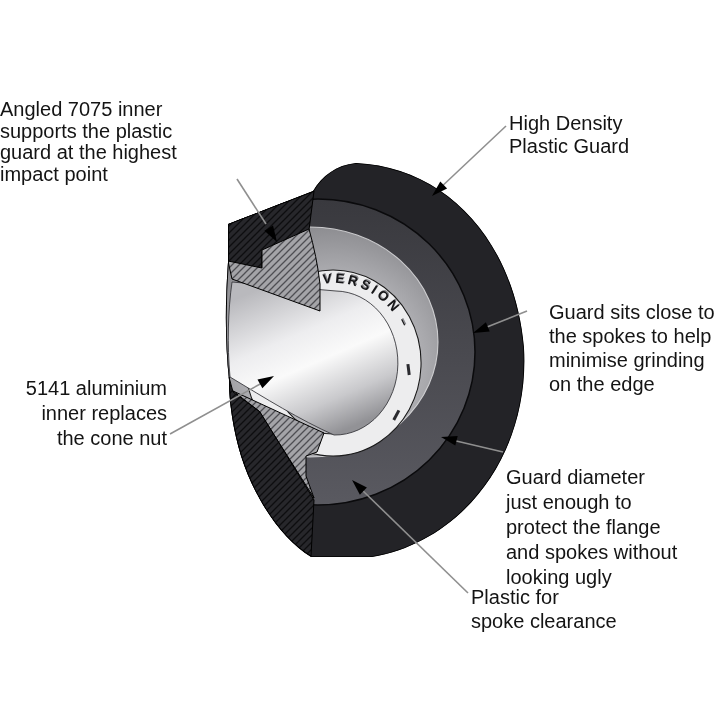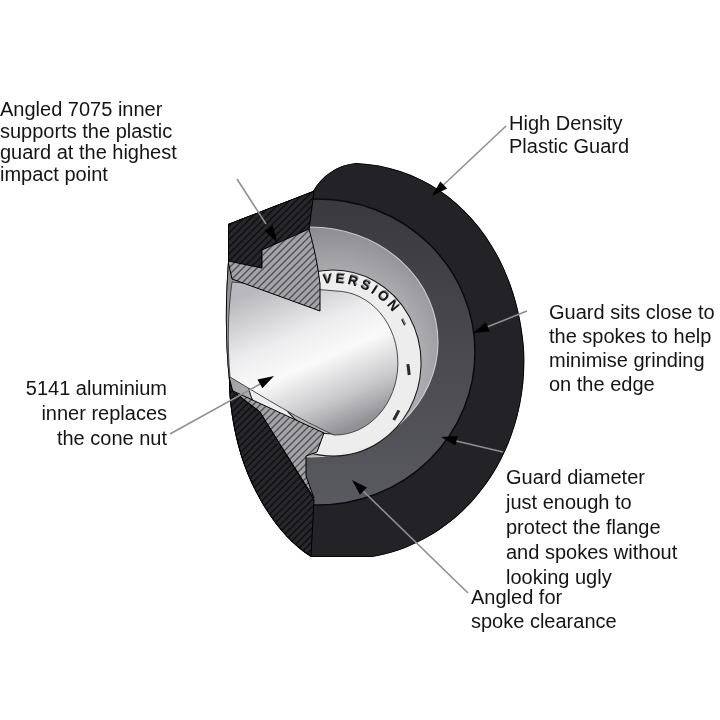--- a/index.html
+++ b/index.html
@@ -126,15 +126,15 @@
 minimise grinding
 on the edge</div>
   <div class="lbl" id="lbl-alu-inner">5141 aluminium
 inner replaces
 the cone nut</div>
   <div class="lbl" id="lbl-guard-diameter">Guard diameter
 just enough to
 protect the flange
 and spokes without
 looking ugly</div>
-  <div class="lbl" id="lbl-spoke-clearance">Angled for
+  <div class="lbl" id="lbl-spoke-clearance">Plastic for
 spoke clearance</div>
 </div>
 
 </body></html>

